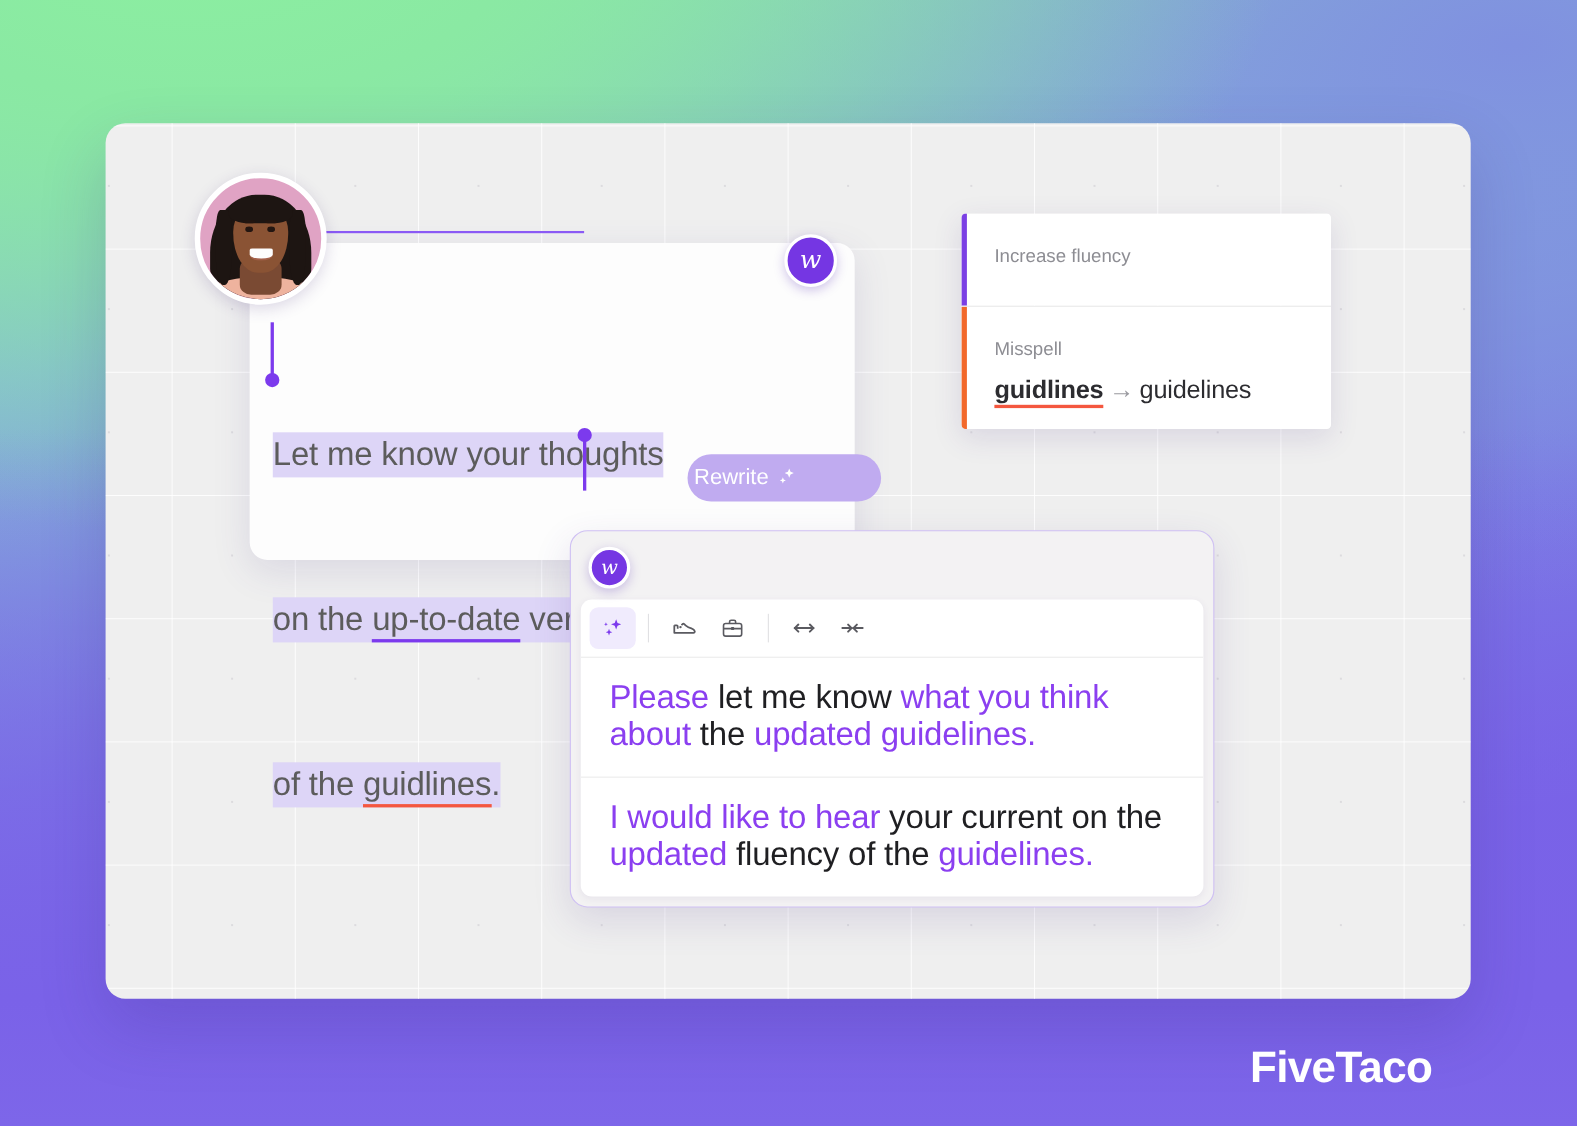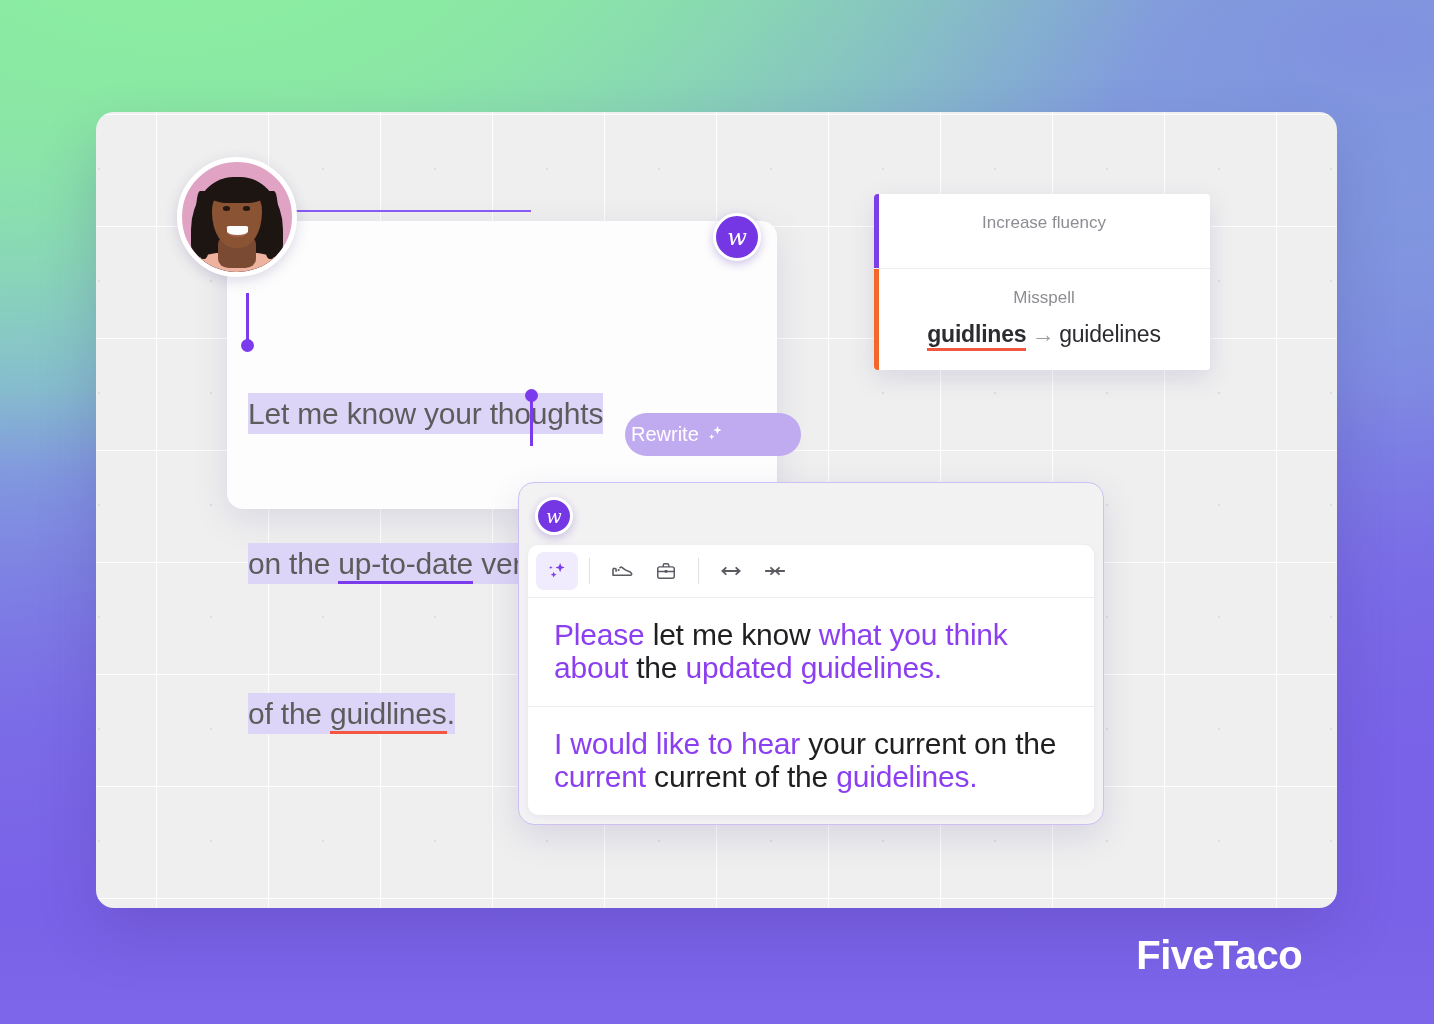--- a/index.html
+++ b/index.html
@@ -226,22 +226,21 @@
     top: 194px;
     width: 336px;
     border-radius: 4px;
     box-shadow: 0 8px 26px rgba(70,50,130,0.13);
     overflow: hidden;
     z-index: 6;
   }
   .sugg {
     position: relative;
     background: #ffffff;
-    padding: 19px 26px 22px 30px;
-    text-align: center;
+    padding: 29px 26px 22px 30px;
   }
   .sugg + .sugg { border-top: 1px solid #ececec; }
   .sugg .bar {
     position: absolute;
     left: 0; top: 0; bottom: 0;
     width: 5px;
   }
   .sugg .kind {
     font-size: 17px;
     color: #8d8d93;
@@ -307,21 +306,21 @@
     letter-spacing: -0.2px;
     cursor: pointer;
   }
   .rw-opt + .rw-opt { border-top: 1px solid #ececec; }
   .pv { color: #8b3ff0; }
 
   
   .brand {
     position: absolute;
     right: 132px;
-    bottom: 46px;
+    bottom: 30px;
     color: #ffffff;
     font-size: 40px;
     font-weight: bold;
     letter-spacing: -0.6px;
     z-index: 4;
   }
 </style>
 </head>
 <body>
 
@@ -446,21 +445,21 @@
             <path d="M16 8.8L12.8 12 16 15.2"></path>
           </svg>
         </button>
       </div>
 
       <div class="rw-opt">
         <span class="pv">Please</span><span> let me know </span><span class="pv">what you think about</span><span> the </span><span class="pv">updated guidelines.</span>
       </div>
 
       <div class="rw-opt">
-        <span class="pv">I would like to hear</span><span> your current on the </span><span class="pv">current</span><span> current of the </span><span class="pv">guidelines.</span>
+        <span class="pv">I would like to hear</span><span> your current on the </span><span class="pv">updated</span><span> fluency of the </span><span class="pv">guidelines.</span>
       </div>
 
     </div>
   </div>
 
   <div class="brand">FiveTaco</div>
 
 </div>
 
 </body></html>

